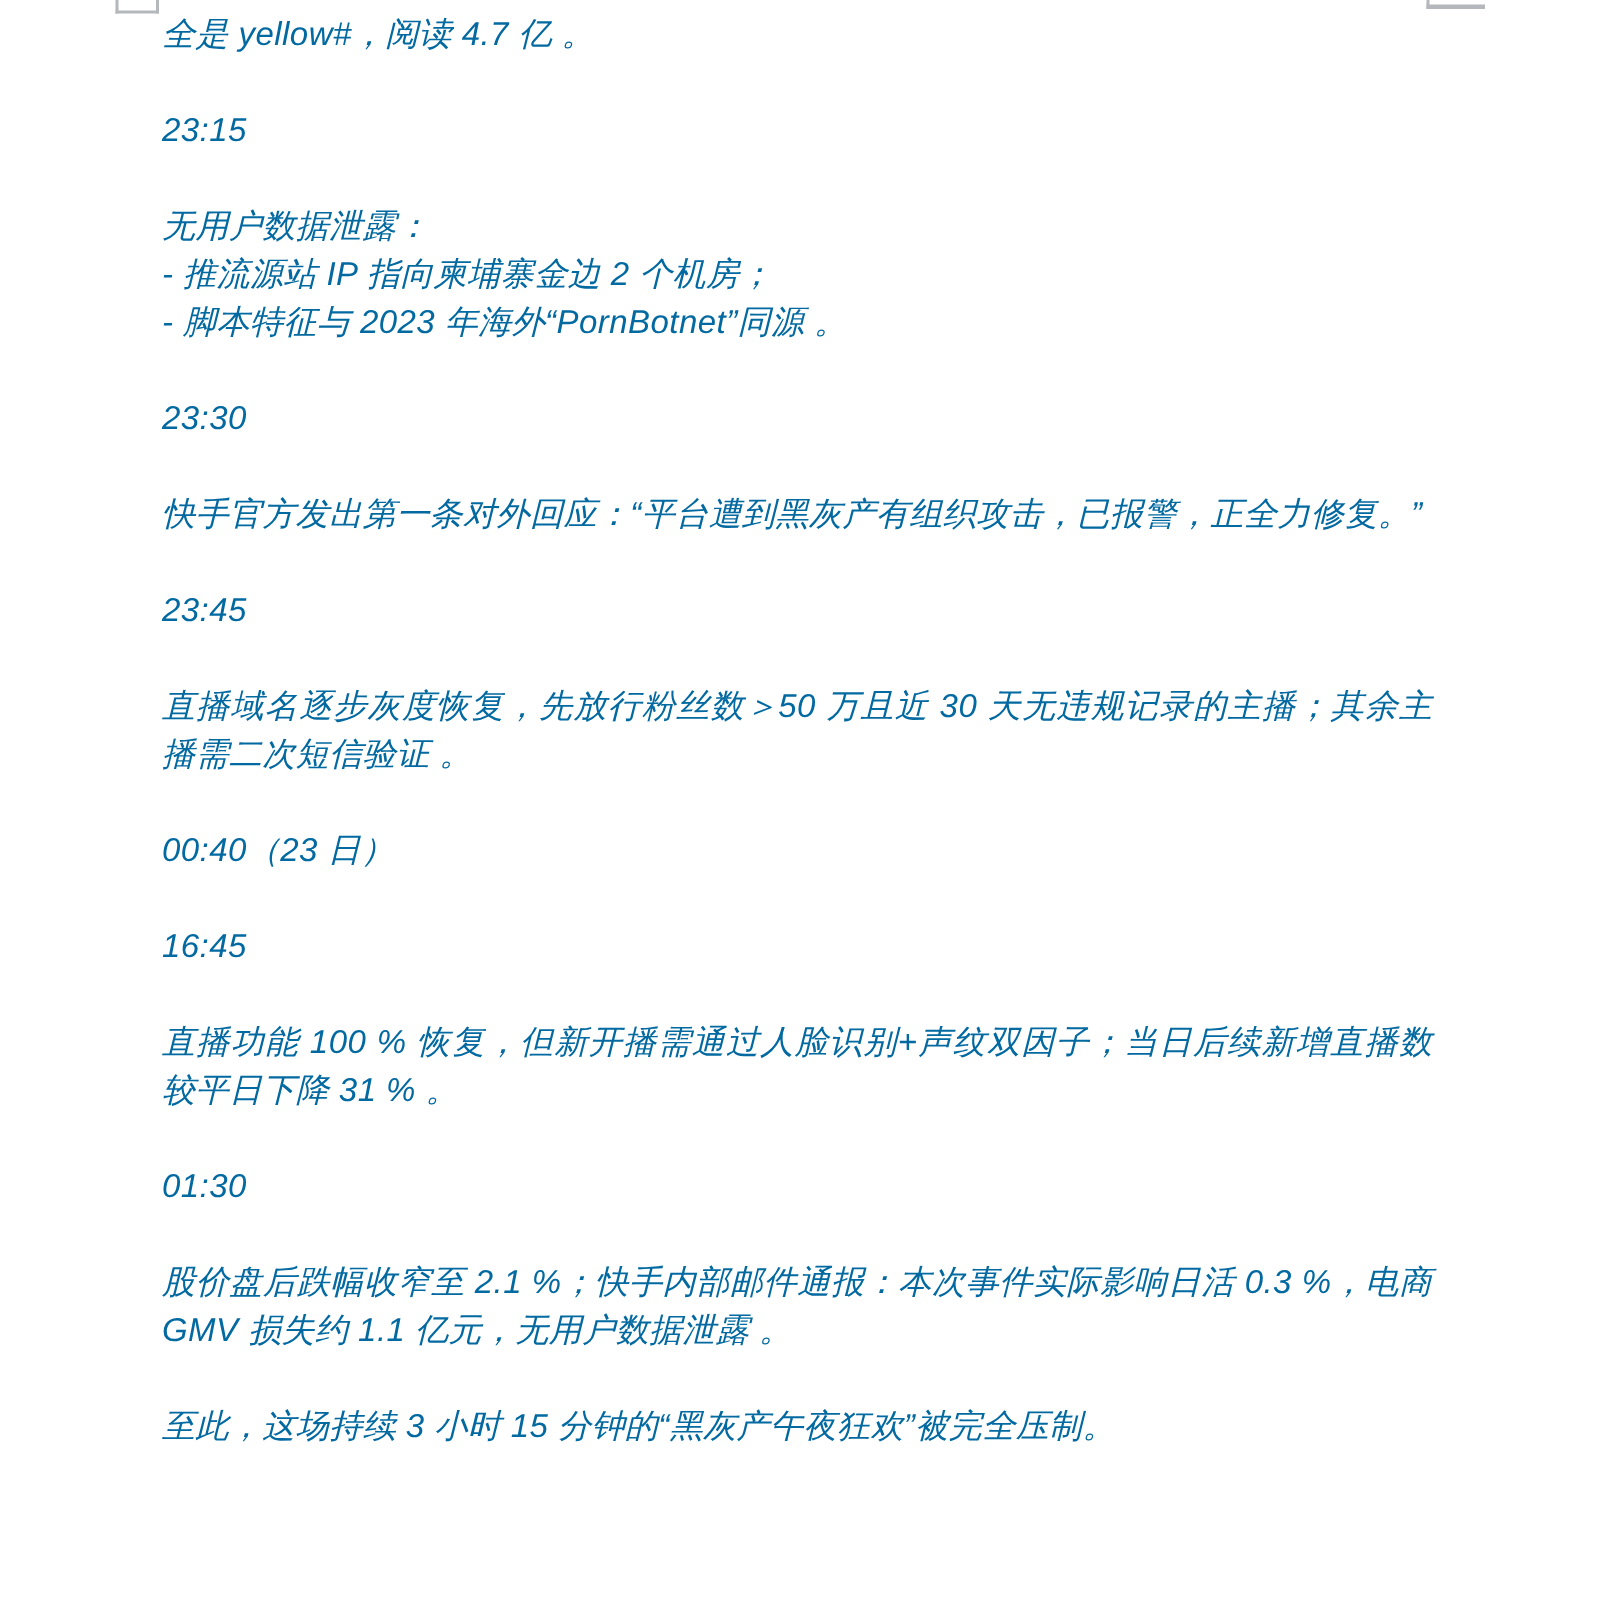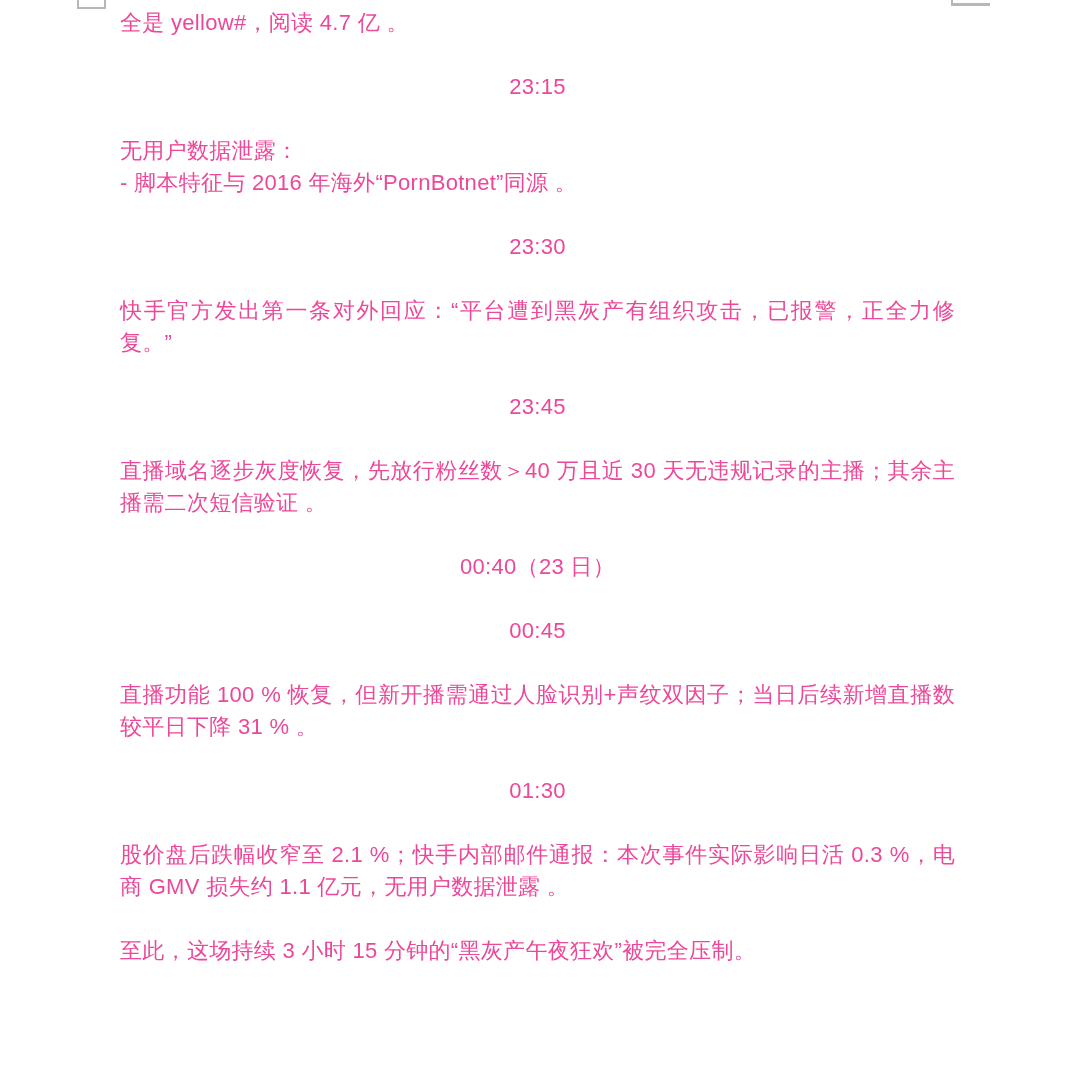--- a/index.html
+++ b/index.html
@@ -15,36 +15,37 @@
     font-family: "Liberation Sans", "DejaVu Sans", sans-serif;
     color: #1d1d1d;
   }
   .page {
     position: absolute;
     left: 108px;
     top: 7px;
     width: 847px;
   }
   .para, .timestamp, .list-line {
-    margin: 32px 0 0 12px;
+    margin: 32px 0 0 0;
     font-size: 22px;
     line-height: 32px;
     text-align: justify;
     letter-spacing: 0.3px;
-    color: #ec4899;
+    color: #0369a1;
     white-space: pre-wrap;
+    font-style: italic;
   }
   .first-block {
     margin-top: 0;
   }
   .list-line {
     margin-top: 0; 
   }
   .timestamp {
-    text-align: center;
+    text-align: left;
   }
   
   .corner {
     position: absolute;
     box-sizing: border-box;
   }
   .corner-left {
     left: 77px;
     top: -4px;
     width: 29px;
@@ -64,24 +65,25 @@
 </head>
 <body>
 
 <div class="corner corner-left"></div>
 <div class="corner corner-right"></div>
 
 <div class="page">
   <p class="para first-block">全是 yellow#，阅读 4.7 亿 。</p>
   <p class="timestamp">23:15</p>
   <p class="para">无用户数据泄露：</p>
-  <p class="list-line">- 脚本特征与 2016 年海外“PornBotnet”同源 。</p>
+  <p class="list-line">- 推流源站 IP 指向柬埔寨金边 2 个机房；</p>
+  <p class="list-line">- 脚本特征与 2023 年海外“PornBotnet”同源 。</p>
   <p class="timestamp">23:30</p>
   <p class="para">快手官方发出第一条对外回应：“平台遭到黑灰产有组织攻击，已报警，正全力修复。”</p>
   <p class="timestamp">23:45</p>
-  <p class="para">直播域名逐步灰度恢复，先放行粉丝数＞40 万且近 30 天无违规记录的主播；其余主播需二次短信验证 。</p>
+  <p class="para">直播域名逐步灰度恢复，先放行粉丝数＞50 万且近 30 天无违规记录的主播；其余主播需二次短信验证 。</p>
   <p class="timestamp">00:40（23 日）</p>
-  <p class="timestamp">00:45</p>
+  <p class="timestamp">16:45</p>
   <p class="para">直播功能 100 % 恢复，但新开播需通过人脸识别+声纹双因子；当日后续新增直播数较平日下降 31 % 。</p>
   <p class="timestamp">01:30</p>
   <p class="para">股价盘后跌幅收窄至 2.1 %；快手内部邮件通报：本次事件实际影响日活 0.3 %，电商 GMV 损失约 1.1 亿元，无用户数据泄露 。</p>
   <p class="para">至此，这场持续 3 小时 15 分钟的“黑灰产午夜狂欢”被完全压制。</p>
 </div>
 
 </body></html>

